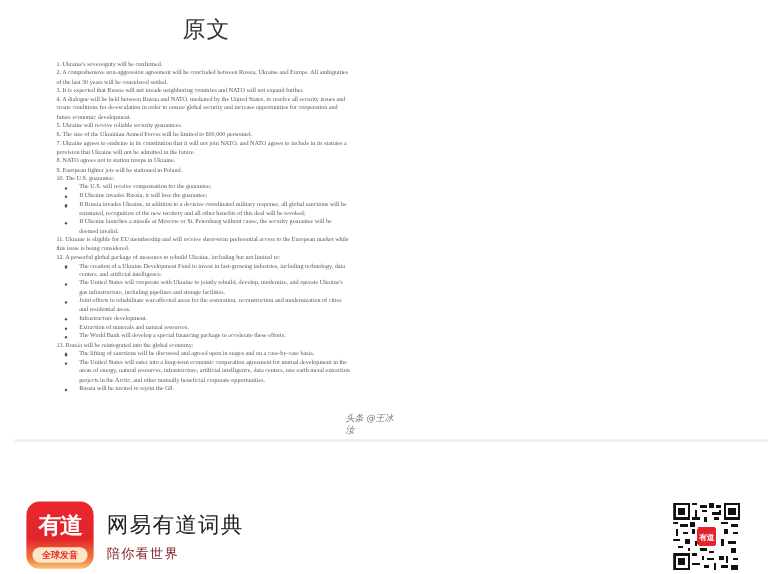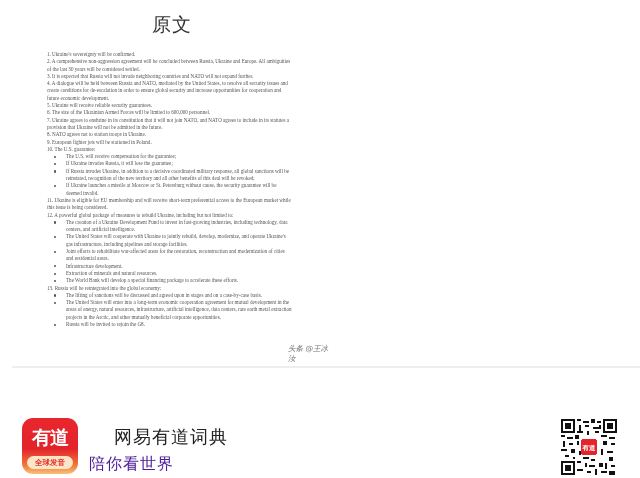--- a/index.html
+++ b/index.html
@@ -49,24 +49,24 @@
     font-family: "DejaVu Sans", sans-serif;
   }
   .app-icon .badge {
     position: absolute; left: 5px; bottom: 5px; width: 46px; height: 13px;
     background: #fde6c8; border-radius: 7px; text-align: center;
     color: #e4322b; font-size: 7.5px; line-height: 13px; font-weight: bold;
     font-family: Liberation Sans, sans-serif;
   }
   .app-name {
     position: absolute; left: 89px; top: 37px; font-size: 18px; color: #222;
-    font-family: Liberation Mono, monospace; letter-spacing: 1px; margin-left: 25px;
+    font-family: Liberation Mono, monospace; letter-spacing: 1px;
   }
   .app-slogan {
-    position: absolute; left: 89px; top: 66px; font-size: 16px; color: #4c1d95;
+    position: absolute; left: 89px; top: 66px; font-size: 11px; color: #7f1d1d;
     font-family: "DejaVu Sans", sans-serif; letter-spacing: 1px;
   }
   .qr {
     position: absolute; left: 561px; top: 31px; width: 56px; height: 56px;
   }
 </style>
 </head>
 <body>
 
 <div class="doc-area">

